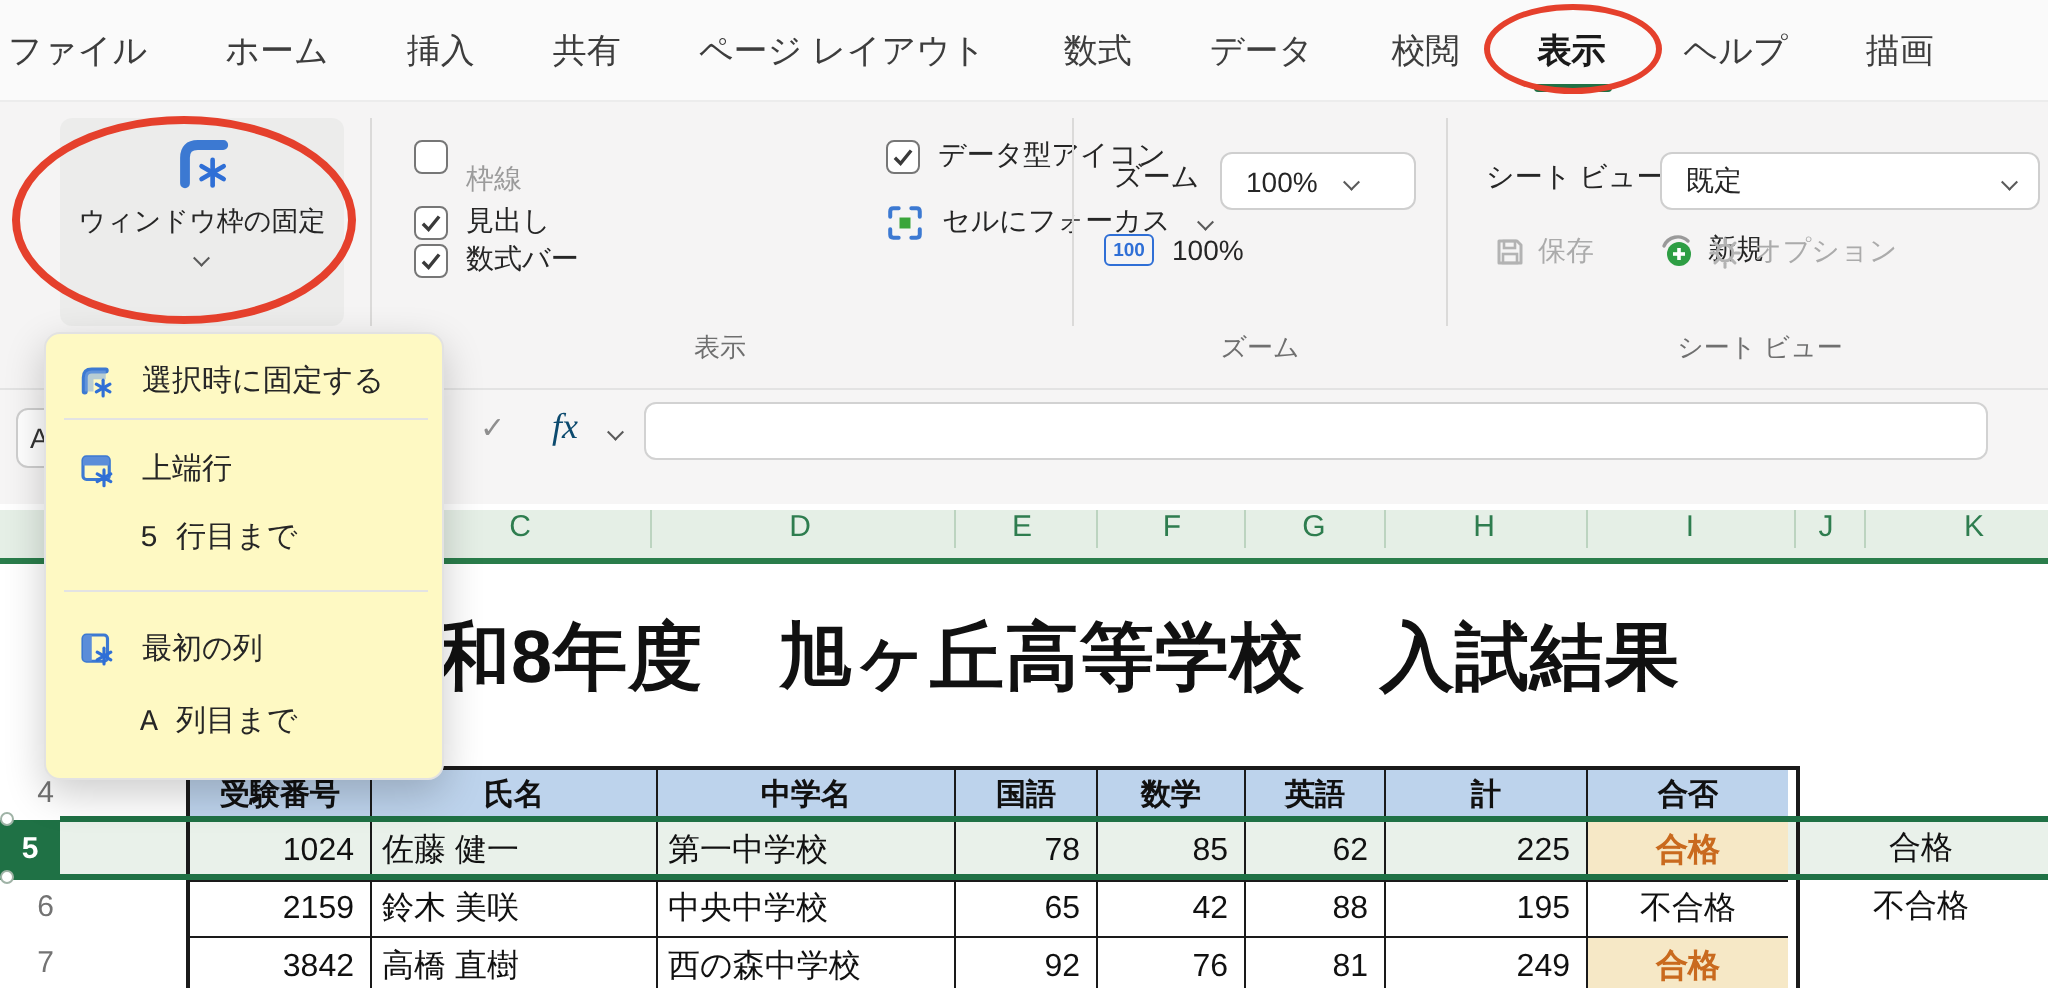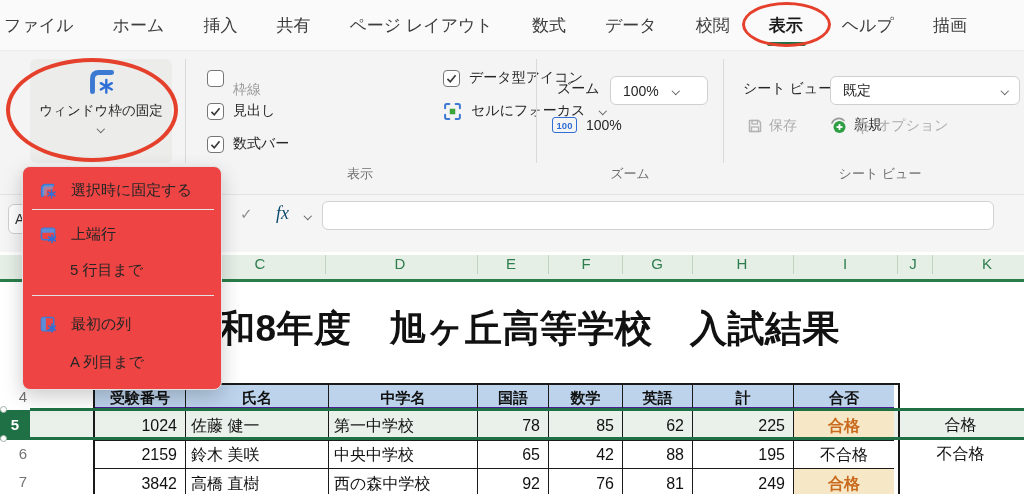--- a/index.html
+++ b/index.html
@@ -64,39 +64,39 @@
 
   .sheettitle { position:absolute; left:218px; top:52px; font-size:37px; font-weight:bold; color:#111;
                 white-space:nowrap; letter-spacing:0.5px; }
 
   .rowtint { position:absolute; left:30px; top:159px; width:994px; height:27px; background:#e9f1ea; }
 
   .xtable { position:absolute; left:93px; top:131px; width:807px; border:2px solid #1a1a1a;
             display:grid; grid-template-columns:91px 143px 149px 71px 74px 70px 101px 100px;
             grid-template-rows:26px 30px 28px 30px; background:transparent; }
   .th { background:#bdd3ec; font-weight:bold; font-size:15px; text-align:center; line-height:25px;
-        border-right:1px solid #1a1a1a; border-bottom:4px solid #4c1d95; color:#111; }
+        border-right:1px solid #1a1a1a; border-bottom:1px solid #4c1d95; color:#111; }
   .td { font-size:16px; color:#111; border-right:1px solid #1a1a1a; border-bottom:1px solid #1a1a1a;
         white-space:nowrap; overflow:hidden; }
   .r5 { line-height:29px; } .r6 { line-height:27px; } .r7 { line-height:29px; }
   .num { text-align:right; padding-right:8px; }
   .txt { text-align:left; padding-left:5px; }
   .ctr { text-align:center; }
   .pass { background:#f6e8c6; color:#c96a1e; font-weight:bold; }
   .lastcol { border-right:none; }
 
   .greenline { position:absolute; left:30px; width:994px; height:3px; background:#1f7145; z-index:6; }
   .handle { position:absolute; left:0px; width:7px; height:7px; border-radius:50%; background:#fff;
             border:1px solid #9fb3a6; z-index:7; }
   .kcell { position:absolute; left:897px; width:127px; text-align:center; font-size:16px; color:#111; }
 
   
-  .fmenu { position:absolute; left:22px; top:166px; width:200px; height:224px; background:#ef4444;
+  .fmenu { position:absolute; left:22px; top:166px; width:200px; height:224px; background:#fef9c3;
            border:1px solid #e2e2e2; border-radius:8px; box-shadow:0 7px 20px rgba(0,0,0,0.20);
-           z-index:20; font-size:15px; color:#262626; }
+           z-index:20; font-size:15px; color:#262626;font-family:Liberation Mono, monospace; }
   .mitem { position:absolute; left:0; width:100%; height:30px; display:flex; align-items:center; gap:12px;
            padding-left:15px; }
   .msub { position:absolute; left:47px; height:26px; line-height:26px; }
   .mdiv { position:absolute; left:9px; width:182px; height:1px; background:#e3e3e3; }
 </style>
 </head>
 <body>
 
 <div id="stage">
 
@@ -141,21 +141,21 @@
       <span class="dim">枠線</span>
     </div>
     <div class="cbrow" style="left:207px; top:49px">
       <span class="cbox">
           <svg width="13" height="13" viewBox="0 0 16 16">
             <polyline points="3,8.5 6.5,12 13,4" fill="none" stroke="#3a3a3a" stroke-width="2.1"></polyline>
           </svg>
         </span>
       <span>見出し</span>
     </div>
-    <div class="cbrow" style="left:207px; top:82px">
+    <div class="cbrow" style="left:207px; top:68px">
       <span class="cbox">
           <svg width="13" height="13" viewBox="0 0 16 16">
             <polyline points="3,8.5 6.5,12 13,4" fill="none" stroke="#3a3a3a" stroke-width="2.1"></polyline>
           </svg>
         </span>
       <span>数式バー</span>
     </div>
     <div class="cbrow" style="left:443px; top:16px">
       <span class="cbox">
           <svg width="13" height="13" viewBox="0 0 16 16">

